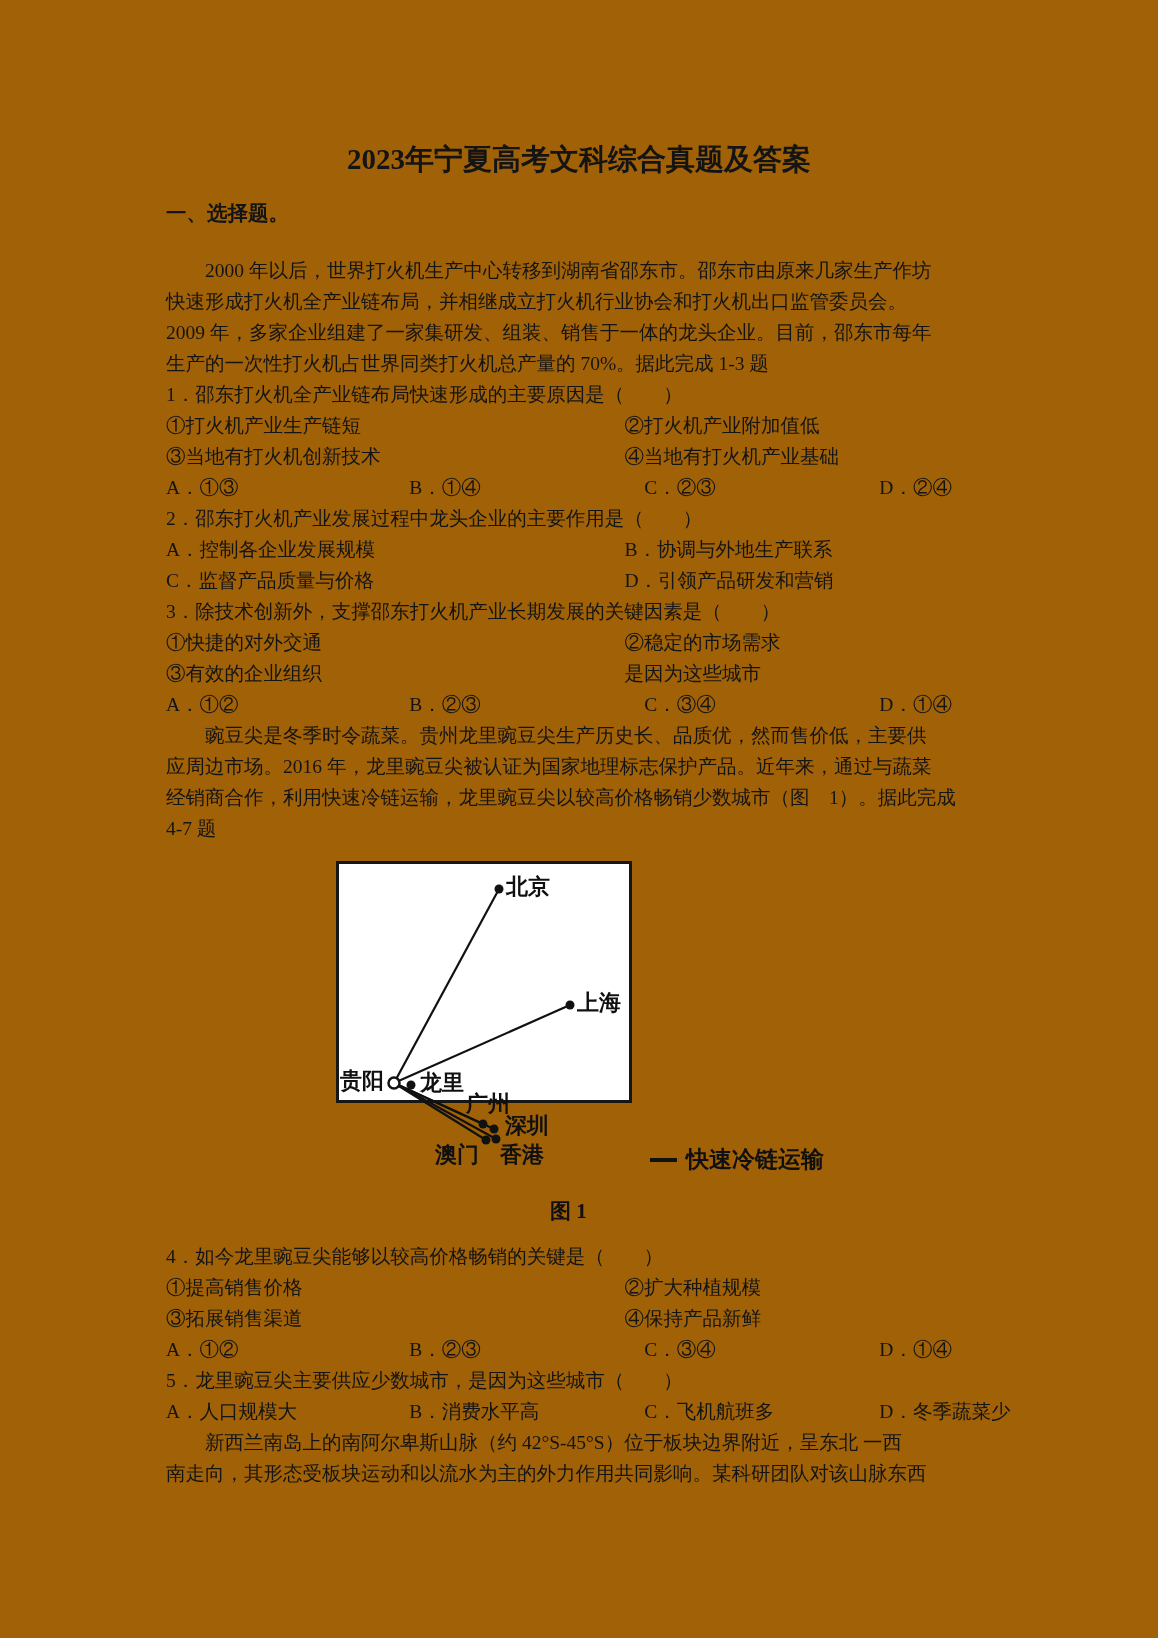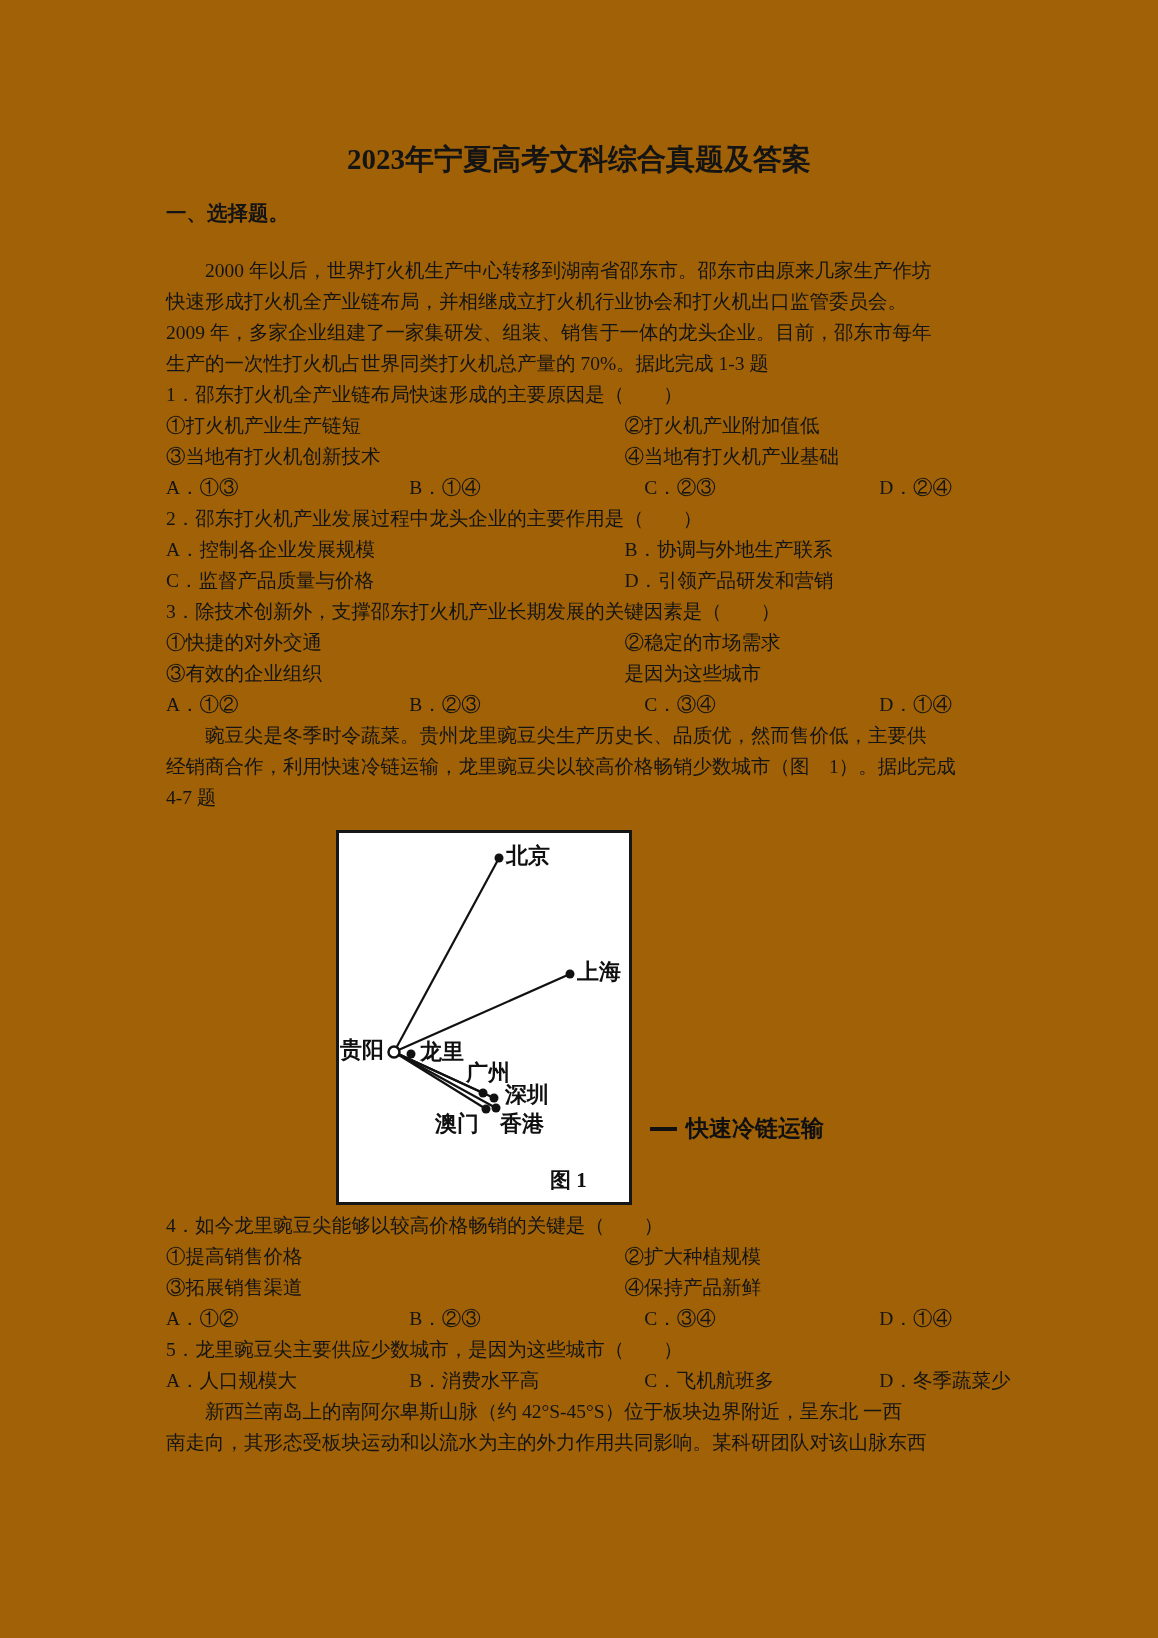--- a/index.html
+++ b/index.html
@@ -28,21 +28,21 @@
   .para.first-gap{margin-top:26px;}
   .line{height:31px;white-space:nowrap;}
   .line.indent{text-indent:39px;}
   .pair-row{display:grid;grid-template-columns:55.5% 44.5%;height:31px;}
   .ans-row{display:grid;grid-template-columns:28% 27% 27% 18%;height:31px;gap:12px;}
   .pair-row div,.ans-row div{white-space:nowrap;}
   
   .figure-area{position:relative;height:397px;}
   .map-box{
     position:absolute;left:170px;top:17px;
-    width:296px;height:375px;box-sizing:border-box;
+    width:296px;height:242px;box-sizing:border-box;
     border:3px solid #161616;background:#fff;
   }
   .map-svg{position:absolute;left:0;top:0;}
   .map-label{
     position:absolute;font-weight:bold;font-size:22px;line-height:23px;
     white-space:nowrap;color:#101010;
   }
   .legend{
     position:absolute;left:484px;top:300px;
     display:flex;align-items:center;
@@ -113,20 +113,21 @@
       <div class="ans-row">
         <div>A．①②</div>
         <div>B．②③</div>
         <div>C．③④</div>
         <div>D．①④</div>
       </div>
     </div>
 
     <div class="para">
       <div class="line indent">豌豆尖是冬季时令蔬菜。贵州龙里豌豆尖生产历史长、品质优，然而售价低，主要供</div>
+      <div class="line">应周边市场。2016 年，龙里豌豆尖被认证为国家地理标志保护产品。近年来，通过与蔬菜</div>
       <div class="line">经销商合作，利用快速冷链运输，龙里豌豆尖以较高价格畅销少数城市（图　1）。据此完成</div>
       <div class="line">4-7 题</div>
     </div>
 
     <div class="figure-area">
       <div class="map-box">
         <svg class="map-svg" width="290" height="317" viewBox="0 0 290 317">
           <g stroke="#111111" stroke-width="2.2">
             <line x1="55" y1="219" x2="160" y2="25"></line>
             <line x1="55" y1="219" x2="231" y2="141"></line>

